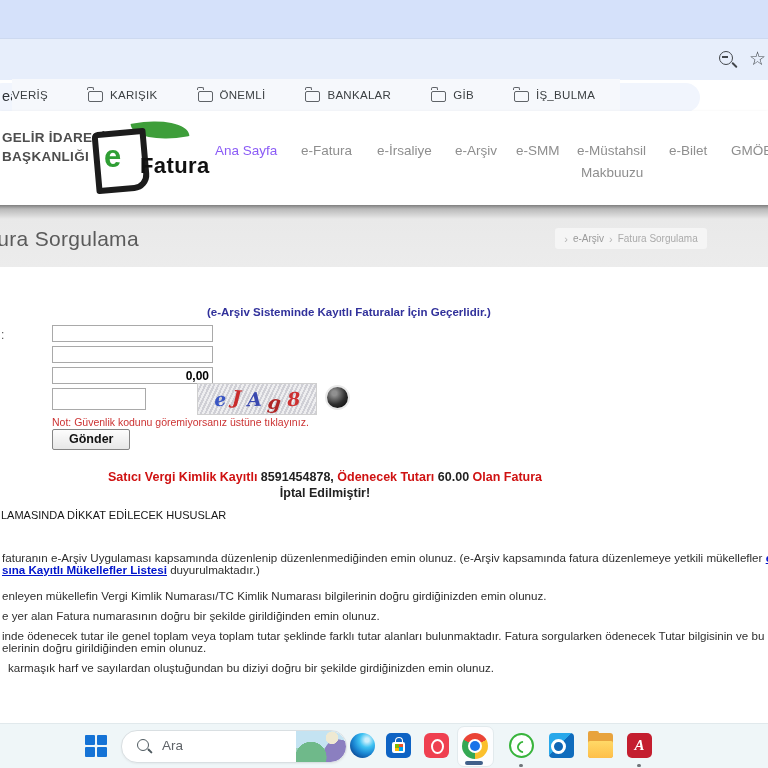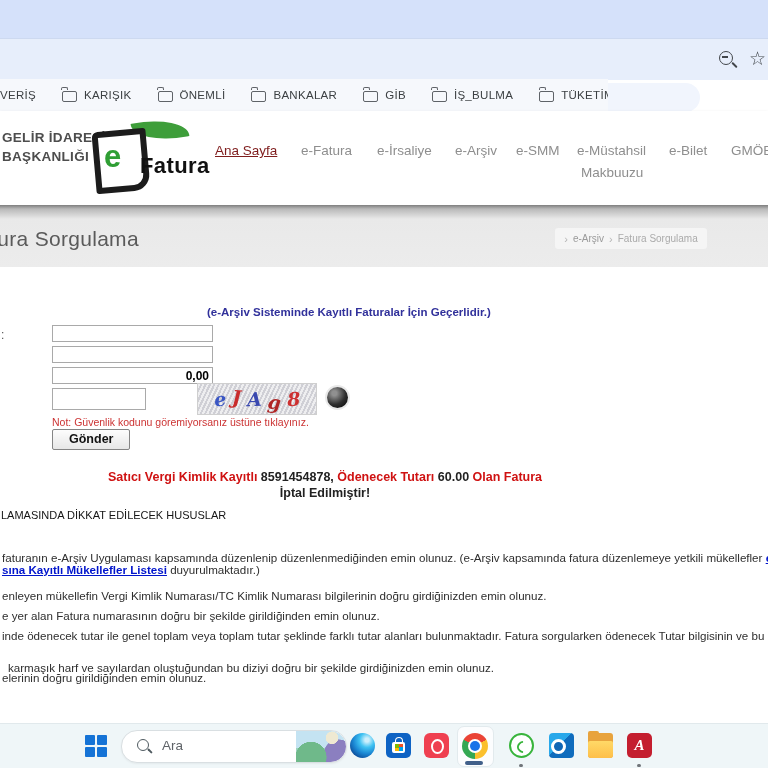--- a/index.html
+++ b/index.html
@@ -9,36 +9,36 @@
   
   .tabstrip{position:absolute;left:0;top:0;width:768px;height:38px;background:#d5e1fa;}
   .urlrow{position:absolute;left:0;top:38px;width:768px;height:41px;background:#e7eefb;border-top:1px solid #cdd9f0;}
   .omnibox{position:absolute;left:-12px;top:44px;width:712px;height:29px;background:#f1f5fd;border-radius:15px;}
   .url-text{position:absolute;left:14px;top:5px;font-size:14.5px;color:#2d3136;letter-spacing:.2px;}
   .zoomout{position:absolute;left:719px;top:51px;width:12px;height:12px;border:1.8px solid #42464b;border-radius:50%;}
   .zoomout::before{content:"";position:absolute;left:2px;top:4.2px;width:5.5px;height:1.8px;background:#42464b;}
   .zoomout::after{content:"";position:absolute;left:11px;top:12px;width:7px;height:2px;background:#42464b;transform:rotate(45deg);border-radius:1px;}
   .star-ico{position:absolute;left:749px;top:47px;font-size:19px;color:#42464b;}
 
-  .bookmarks{position:absolute;left:0;top:79px;width:608px;height:32px;background:#f6f8fc;
-             border-bottom:1px solid #dadce0;display:flex;align-items:center;gap:26px;overflow:hidden;}
+  .bookmarks{position:absolute;left:12px;top:79px;width:608px;height:32px;background:#f6f8fc;
+             border-bottom:1px solid #dadce0;display:flex;align-items:center;gap:40px;overflow:hidden;}
   .bm{display:flex;align-items:center;gap:7px;color:#3c4043;font-size:11.5px;letter-spacing:.3px;white-space:nowrap;}
   .f-ico{position:relative;width:13px;height:9px;border:1.6px solid #5f6368;border-radius:2px;flex:none;margin-top:2px;}
   .f-ico::before{content:"";position:absolute;top:-4.4px;left:-1.6px;width:5px;height:2px;border:1.6px solid #5f6368;border-bottom:none;border-radius:2px 2px 0 0;}
 
   
   .siteheader{position:absolute;left:0;top:111px;width:768px;height:94px;background:#fff;box-shadow:0 2px 4px rgba(0,0,0,.15);}
   .org{position:absolute;left:2px;top:17px;font-size:13.5px;font-weight:bold;color:#4d4d4d;line-height:19px;letter-spacing:.3px;}
   .logo{position:absolute;left:84px;top:6px;width:135px;height:80px;}
   .logo-page{position:absolute;left:10px;top:13px;width:42px;height:50px;border:6px solid #1c1c1c;border-radius:6px 3px 16px 3px;transform:rotate(-5deg);background:#fff;}
   .logo-e{position:absolute;left:20px;top:22px;font-size:31px;font-weight:bold;color:#2f9e34;font-family:"Liberation Sans",sans-serif;}
   .logo-leaf{position:absolute;left:48px;top:2px;width:56px;height:22px;background:#3e9e3a;border-radius:2% 95% 2% 95%;transform:rotate(-10deg);}
   .logo-word{position:absolute;left:56px;top:36px;font-size:22px;font-weight:bold;color:#111;letter-spacing:.4px;}
   .nav-item{position:absolute;top:32px;font-size:13.5px;color:#8e8e8e;white-space:nowrap;}
-  .nav-item.active{color:#7f1d1d;text-decoration:underline;}
+  .nav-item.active{color:#8b5cf6;}
   .nav-l2{position:absolute;top:54px;font-size:13.5px;color:#8e8e8e;}
 
   
   .titleband{position:absolute;left:0;top:205px;width:768px;height:62px;
              background:linear-gradient(#7e7e7e 0,#b9b9b9 4px,#e9e9e9 14px,#ececec 100%);}
   .page-title{position:absolute;left:-34px;top:22px;font-size:21px;color:#5a5a5a;letter-spacing:.3px;}
   .crumb{position:absolute;left:555px;top:23px;width:152px;height:21px;background:#f5f5f5;border-radius:3px;
          display:flex;align-items:center;justify-content:center;gap:5px;font-size:10px;color:#9a9a9a;}
   .crumb .sep{color:#b5b5b5;font-size:11px;}
   .crumb .cur{color:#ababab;}
@@ -211,21 +211,21 @@
     <div><span class="red">Satıcı Vergi Kimlik Kayıtlı </span><span class="dark">8591454878,</span><span class="red"> Ödenecek Tutarı </span><span class="dark">60.00</span><span class="red"> Olan Fatura</span></div>
     <div class="dark">İptal Edilmiştir!</div>
   </div>
 
   <div class="notes-h">LAMASINDA DİKKAT EDİLECEK HUSUSLAR</div>
   <div class="p" style="left:2px;top:551px"><span>faturanın e-Arşiv Uygulaması kapsamında düzenlenip düzenlenmediğinden emin olunuz. (e-Arşiv kapsamında fatura düzenlemeye yetkili mükellefler </span><span class="lnk">e-</span></div>
   <div class="p" style="left:2px;top:563px"><span class="lnk">sına Kayıtlı Mükellefler Listesi</span><span> duyurulmaktadır.)</span></div>
   <div class="p" style="left:2px;top:589px">enleyen mükellefin Vergi Kimlik Numarası/TC Kimlik Numarası bilgilerinin doğru girdiğinizden emin olunuz.</div>
   <div class="p" style="left:2px;top:609px">e yer alan Fatura numarasının doğru bir şekilde girildiğinden emin olunuz.</div>
   <div class="p" style="left:2px;top:629px">inde ödenecek tutar ile genel toplam veya toplam tutar şeklinde farklı tutar alanları bulunmaktadır. Fatura sorgularken ödenecek Tutar bilgisinin ve bu</div>
-  <div class="p" style="left:2px;top:671px">elerinin doğru girildiğinden emin olunuz.</div>
+  <div class="p" style="left:2px;top:641px">elerinin doğru girildiğinden emin olunuz.</div>
   <div class="p" style="left:8px;top:661px">karmaşık harf ve sayılardan oluştuğundan bu diziyi doğru bir şekilde girdiğinizden emin olunuz.</div>
 
   <div class="taskbar"></div>
   <div class="win">
       <span></span>
       <span></span>
       <span></span>
       <span></span>
     </div>
   <div class="pill">

